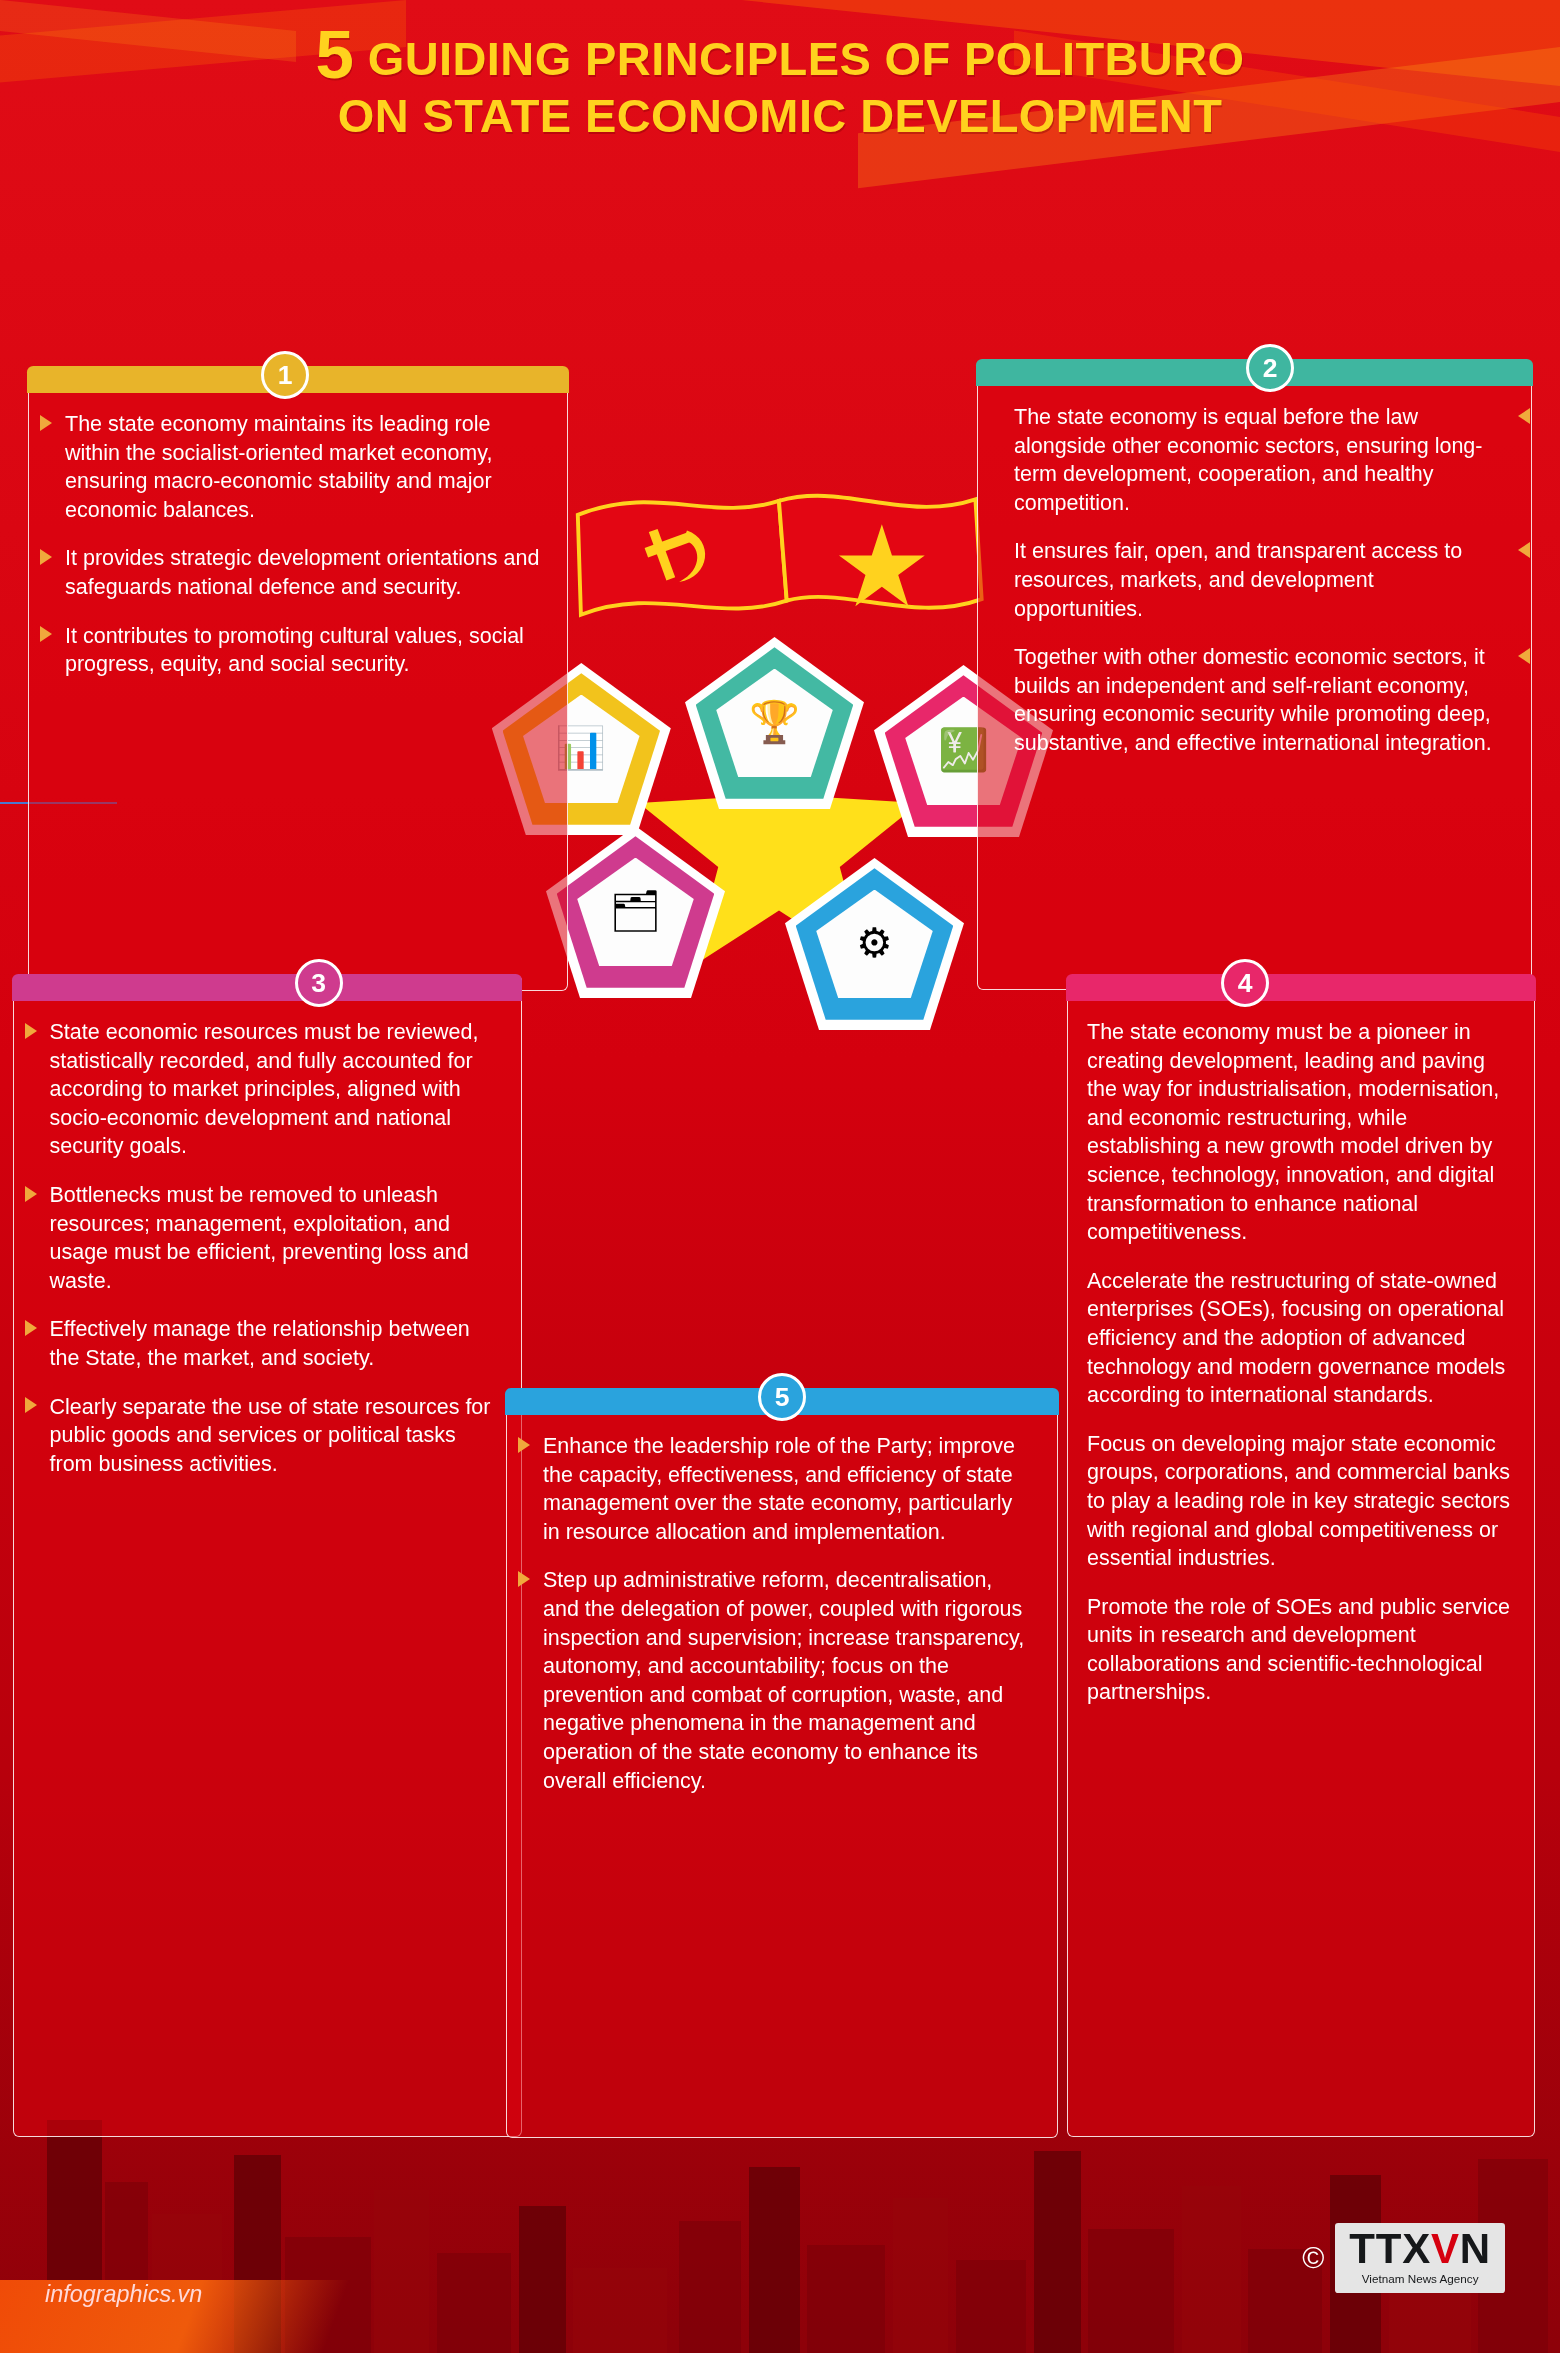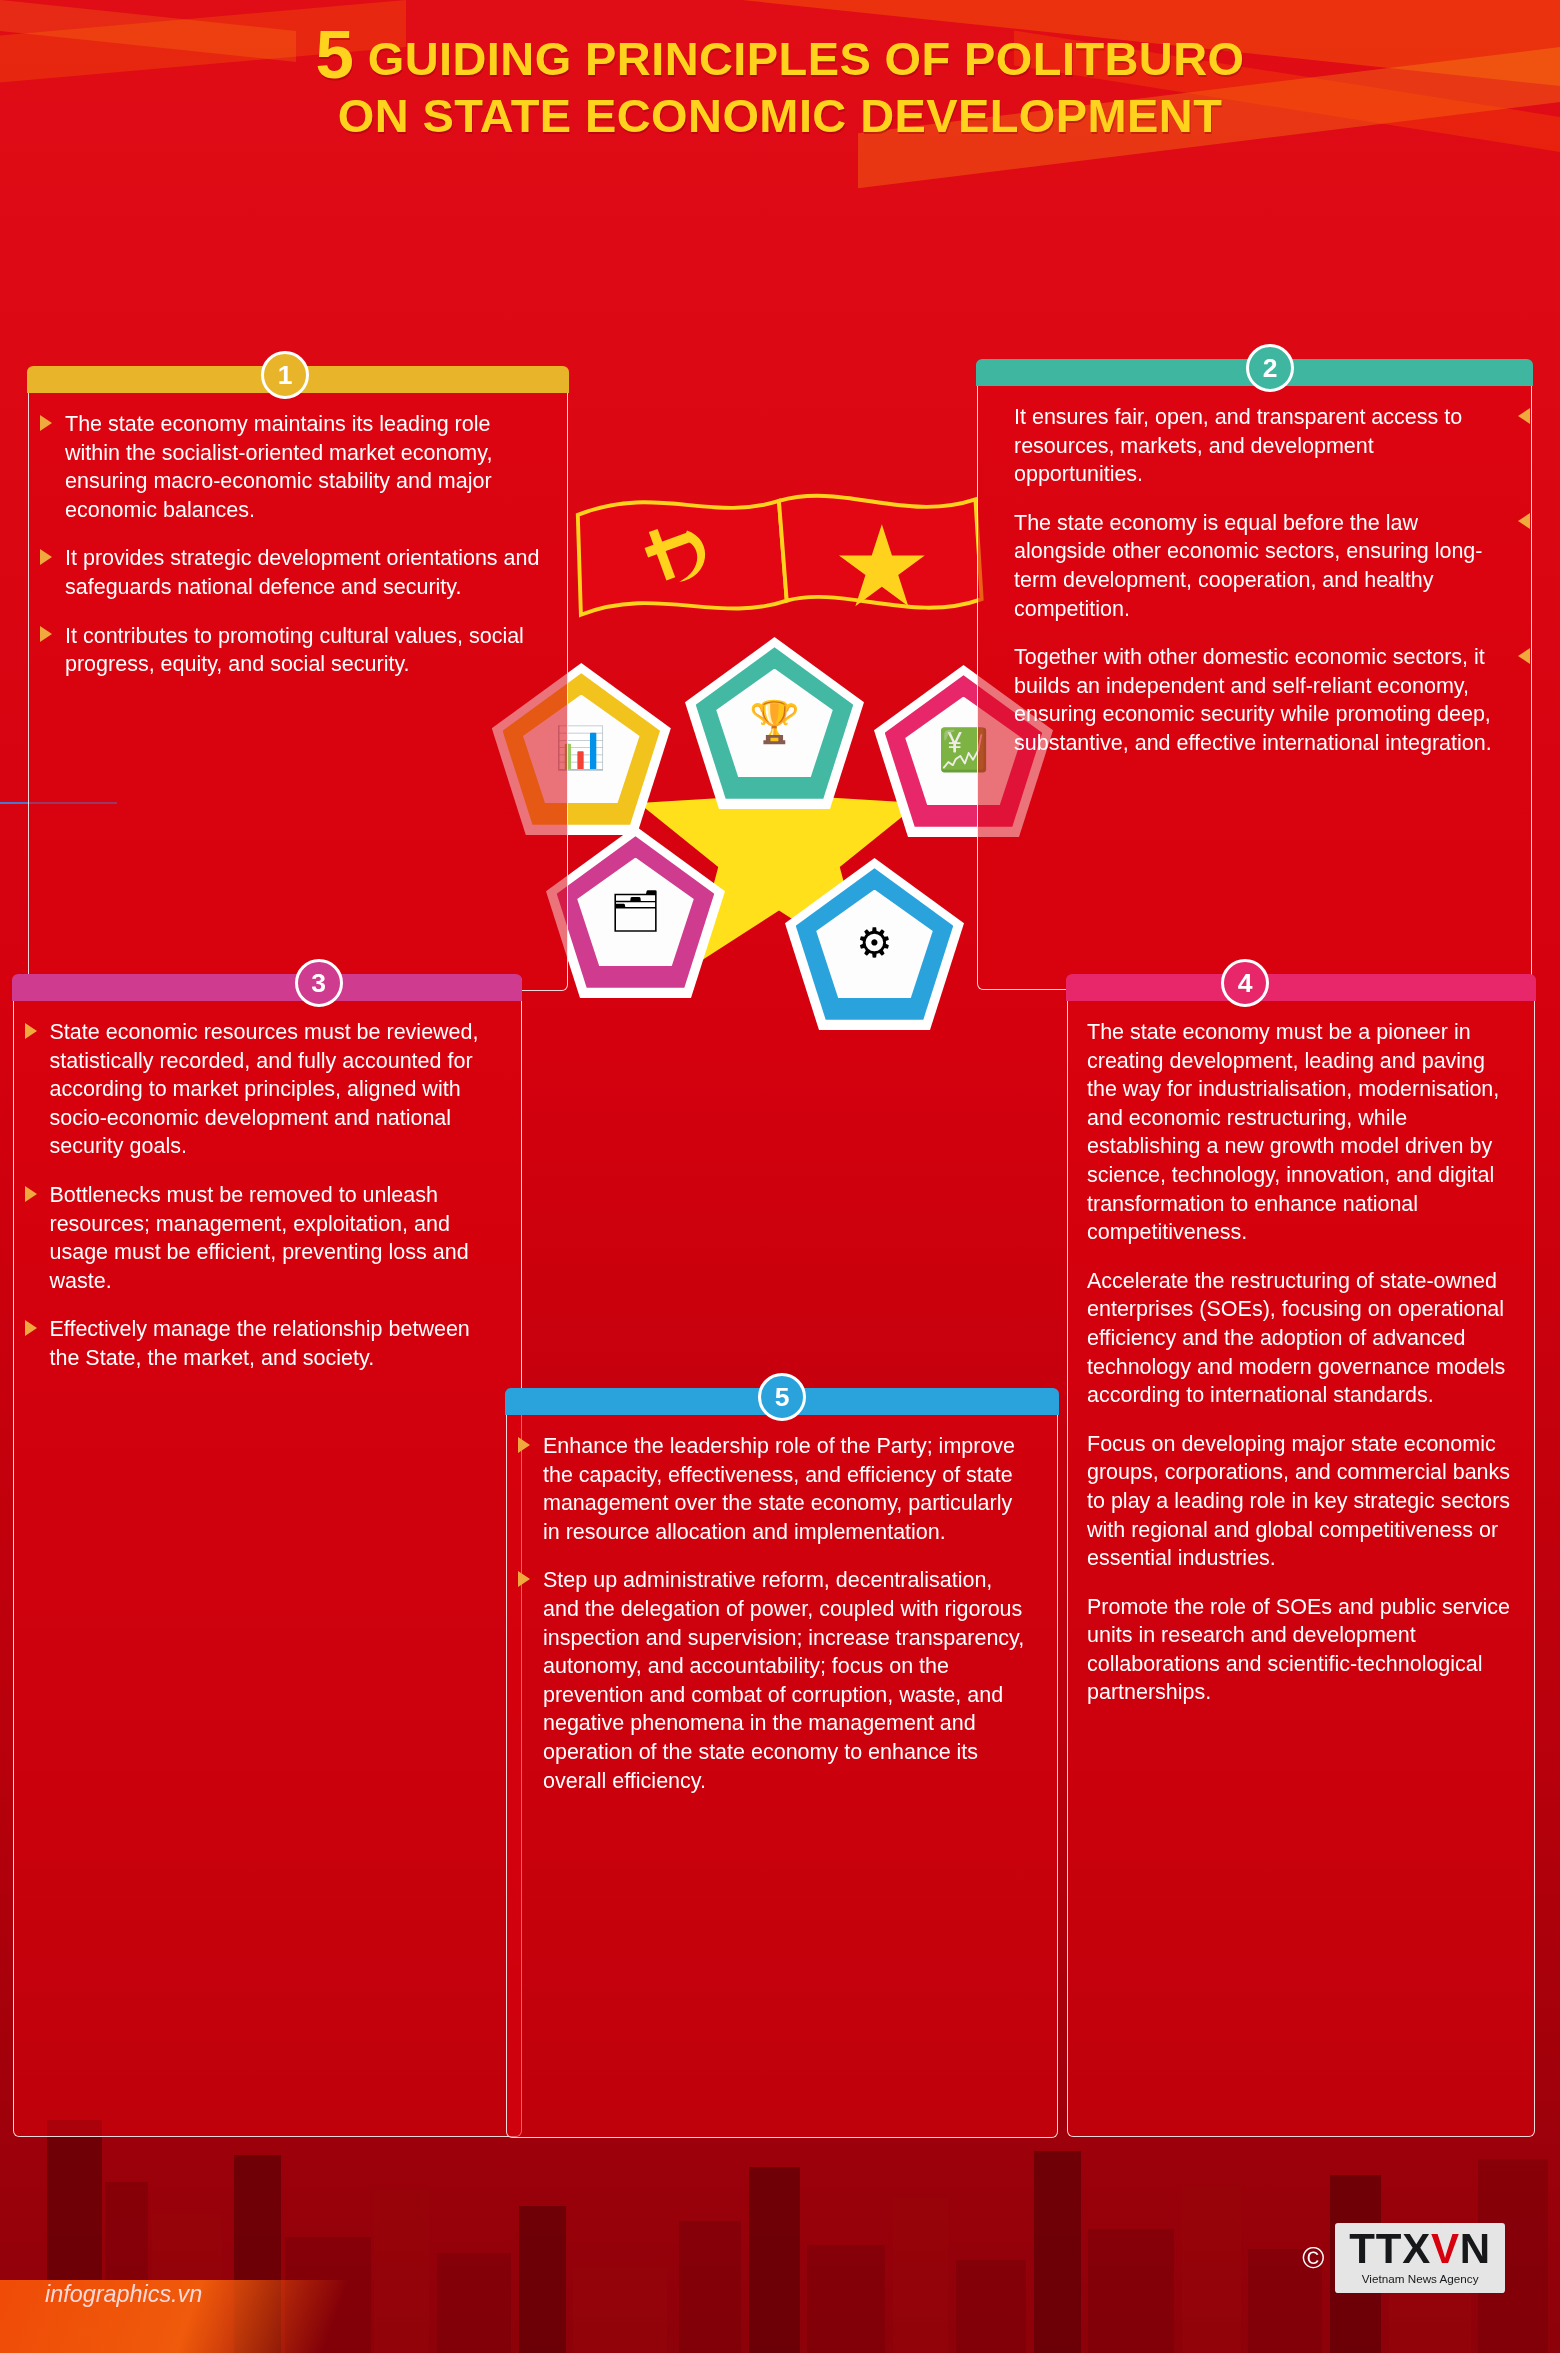--- a/index.html
+++ b/index.html
@@ -262,33 +262,34 @@
     <div class="bullet"><span class="arrow"></span><span>The state economy maintains its leading role within the socialist-oriented market economy, ensuring macro-economic stability and major economic balances.</span></div>
     <div class="bullet"><span class="arrow"></span><span>It provides strategic development orientations and safeguards national defence and security.</span></div>
     <div class="bullet"><span class="arrow"></span><span>It contributes to promoting cultural values, social progress, equity, and social security.</span></div>
   </div>
 </div>
 
 <div class="panel" id="p2">
   <div class="bar"></div>
   <div class="badge">2</div>
   <div class="body">
+    <div class="bullet"><span class="arrow"></span><span>The state economy is equal before the law alongside other economic sectors, ensuring long-term development, cooperation, and healthy competition.</span></div>
     <div class="bullet"><span class="arrow"></span><span>It ensures fair, open, and transparent access to resources, markets, and development opportunities.</span></div>
-    <div class="bullet"><span class="arrow"></span><span>The state economy is equal before the law alongside other economic sectors, ensuring long-term development, cooperation, and healthy competition.</span></div>
     <div class="bullet"><span class="arrow"></span><span>Together with other domestic economic sectors, it builds an independent and self-reliant economy, ensuring economic security while promoting deep, substantive, and effective international integration.</span></div>
   </div>
 </div>
 
 <div class="panel" id="p3">
   <div class="bar"></div>
   <div class="badge">3</div>
   <div class="body">
     <div class="bullet"><span class="arrow"></span><span>State economic resources must be reviewed, statistically recorded, and fully accounted for according to market principles, aligned with socio-economic development and national security goals.</span></div>
     <div class="bullet"><span class="arrow"></span><span>Bottlenecks must be removed to unleash resources; management, exploitation, and usage must be efficient, preventing loss and waste.</span></div>
     <div class="bullet"><span class="arrow"></span><span>Effectively manage the relationship between the State, the market, and society.</span></div>
+    <div class="bullet"><span class="arrow"></span><span>Clearly separate the use of state resources for public goods and services or political tasks from business activities.</span></div>
   </div>
 </div>
 
 <div class="panel" id="p4">
   <div class="bar"></div>
   <div class="badge">4</div>
   <div class="body">
     <div class="bullet plain"><span>The state economy must be a pioneer in creating development, leading and paving the way for industrialisation, modernisation, and economic restructuring, while establishing a new growth model driven by science, technology, innovation, and digital transformation to enhance national competitiveness.</span></div>
     <div class="bullet plain"><span>Accelerate the restructuring of state-owned enterprises (SOEs), focusing on operational efficiency and the adoption of advanced technology and modern governance models according to international standards.</span></div>
     <div class="bullet plain"><span>Focus on developing major state economic groups, corporations, and commercial banks to play a leading role in key strategic sectors with regional and global competitiveness or essential industries.</span></div>

